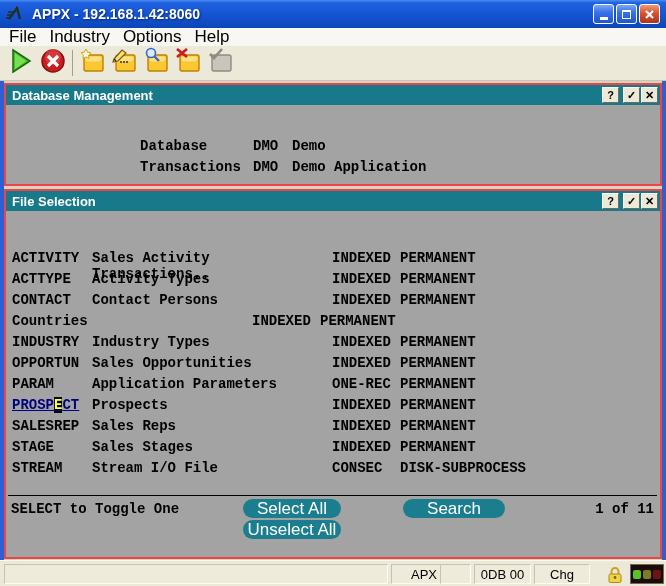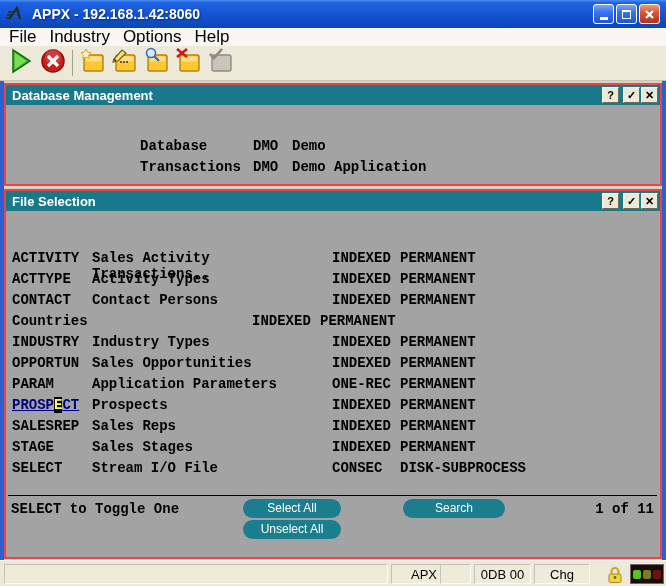--- a/index.html
+++ b/index.html
@@ -55,21 +55,21 @@
   .file-row{display:flex;height:21px;line-height:16px;cursor:default;}
   .fr-name{width:80px;}
   .fr-desc{width:240px;}
   .fr-org{width:68px;}
   .fr-name.selected{color:#000080;text-decoration:underline;}
   .cursor{background:#000;color:#ffff55;}
   .fs-sep{position:absolute;top:284px;left:2px;right:3px;border-top:1px solid #000;}
   .fs-hint{position:absolute;top:290px;left:5px;}
   .fs-pos{position:absolute;top:290px;right:6px;}
   .pill{position:absolute;height:19px;border-radius:10px;background:#1b7e8f;color:#fff;
-        font-size:12px;text-align:center;line-height:19px;cursor:default;}
+        font-size:17px;text-align:center;line-height:19px;cursor:default;}
   .pill.select-all{left:237px;top:288px;width:98px;}
   .pill.unselect-all{left:237px;top:309px;width:98px;}
   .pill.search{left:397px;top:288px;width:102px;}
   
   .statusbar{position:absolute;left:0;right:0;bottom:0;height:26px;background:#ece9d8;
              border-top:1px solid #fdfdf6;font-size:13px;color:#000;}
   .seg{position:absolute;top:3px;height:20px;background:#efebda;border:1px solid;
        border-color:#c6c2b0 #fdfdf6 #fdfdf6 #c6c2b0;display:flex;align-items:center;
        justify-content:center;}
   .seg0{left:4px;width:384px;}
@@ -276,21 +276,21 @@
               <span class="fr-org">INDEXED</span>
               <span class="fr-type">PERMANENT</span>
             </div>
             <div class="file-row">
               <span class="fr-name">STAGE</span>
               <span class="fr-desc">Sales Stages</span>
               <span class="fr-org">INDEXED</span>
               <span class="fr-type">PERMANENT</span>
             </div>
             <div class="file-row">
-              <span class="fr-name">SELECT</span>
+              <span class="fr-name">STREAM</span>
               <span class="fr-desc">Stream I/O File</span>
               <span class="fr-org">CONSEC</span>
               <span class="fr-type">DISK-SUBPROCESS</span>
             </div>
           </div>
         <div class="fs-sep"></div>
         <span class="fs-hint mono">SELECT to Toggle One</span>
         <span class="pill select-all">Select All</span>
         <span class="pill search">Search</span>
         <span class="pill unselect-all">Unselect All</span>

